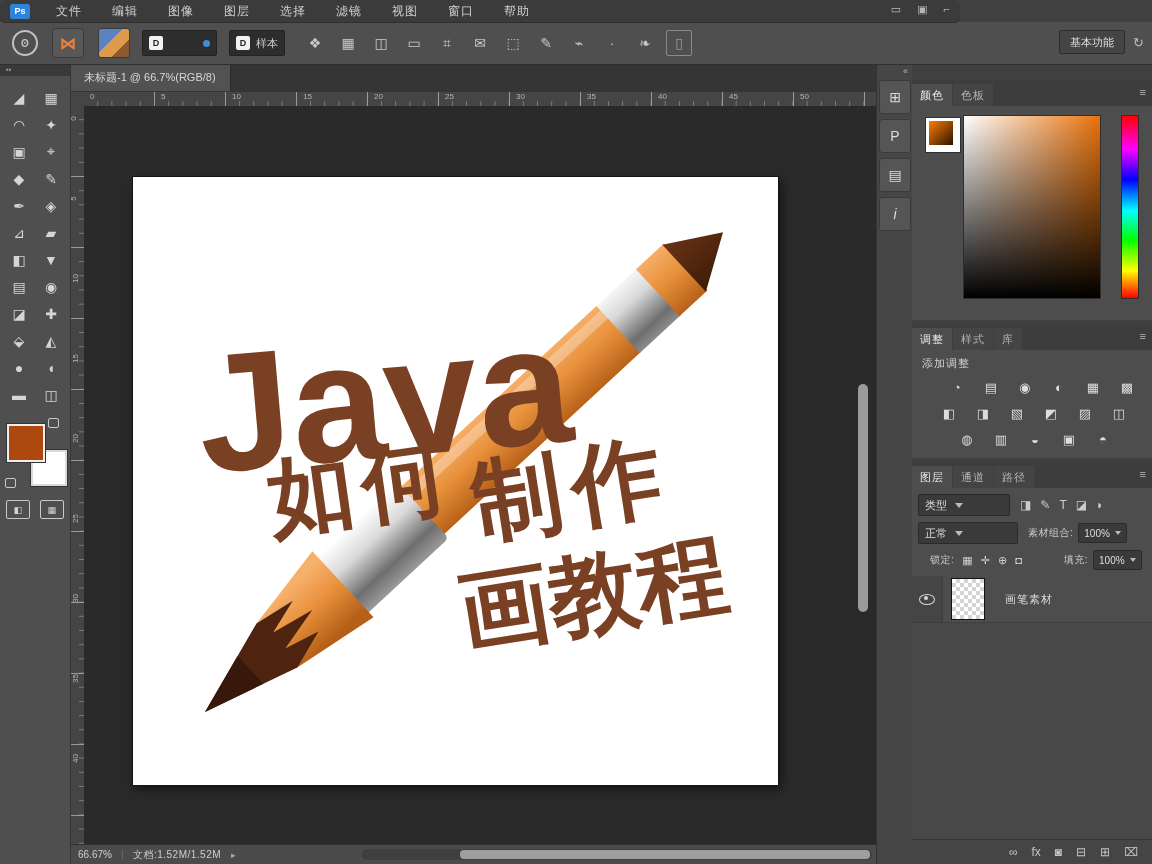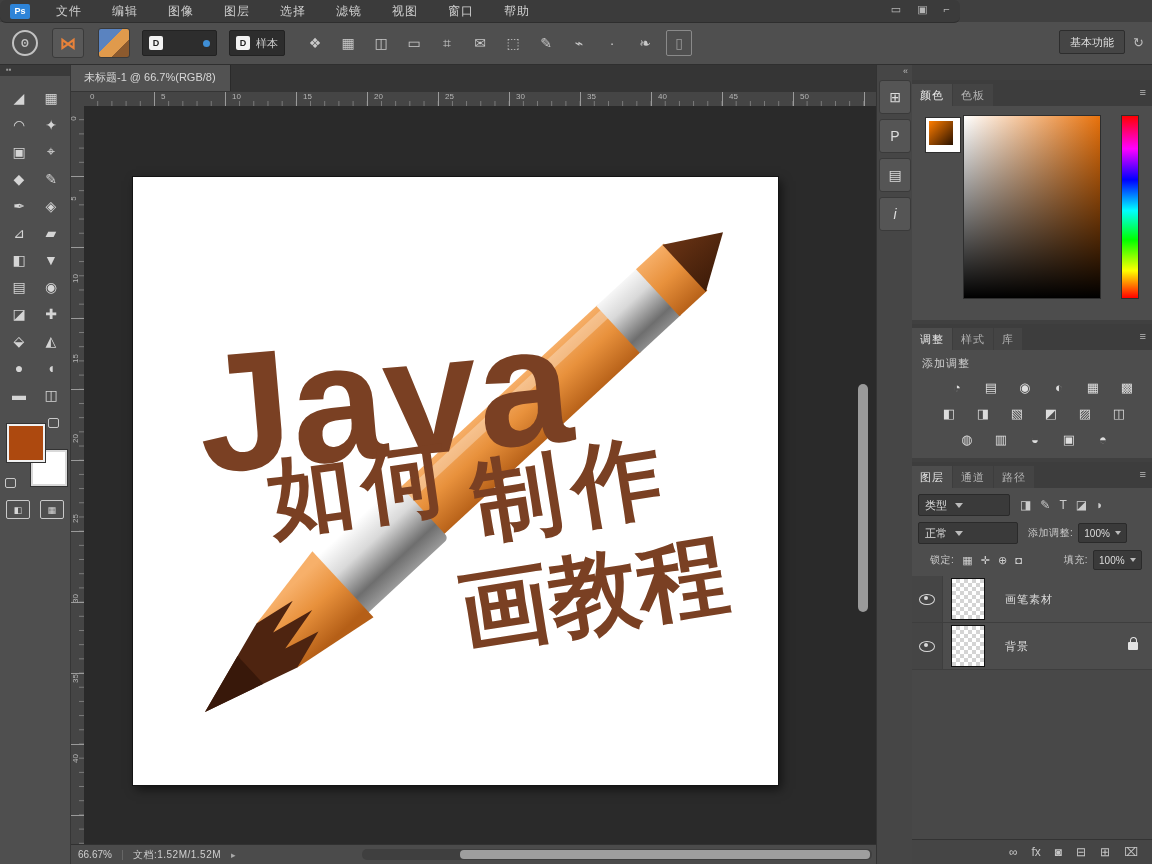--- a/index.html
+++ b/index.html
@@ -424,21 +424,21 @@
           <span>T</span>
           <span>◪</span>
           <span>◗</span>
         </div>
     </div>
     <div class="lrow" id="blend-row">
       <div class="dropdown" id="blend-dd">
         <span>正常</span>
           <span class="caret"></span>
       </div>
-      <span class="small-label">添加调整:</span>
+      <span class="small-label">素材组合:</span>
       <div class="value-box">
         <span>100%</span>
           <span class="caret"></span>
       </div>
     </div>
     <div class="lrow" id="lock-row">
       <span class="small-label" style="margin-left:12px;">锁定:</span>
       <div id="lock-icons">
           <span>▦</span>
           <span>✛</span>
@@ -452,28 +452,20 @@
       </div>
     </div>
     <div id="layer-list">
         <div class="layer-row">
           <div class="eye-cell">
             <span class="eye"></span>
           </div>
           <div class="layer-thumb"></div>
           <span class="layer-name">画笔素材</span>
         </div>
-        <div class="layer-row">
-          <div class="eye-cell">
-            <span class="eye"></span>
-          </div>
-          <div class="layer-thumb"></div>
-          <span class="layer-name">背景</span>
-          <span class="lock-badge"></span>
-        </div>
       </div>
     <div id="layers-bottom">
         <i class="lb-icon">∞</i>
         <i class="lb-icon">fx</i>
         <i class="lb-icon">◙</i>
         <i class="lb-icon">⊟</i>
         <i class="lb-icon">⊞</i>
         <i class="lb-icon">⌧</i>
       </div>
   </div>

